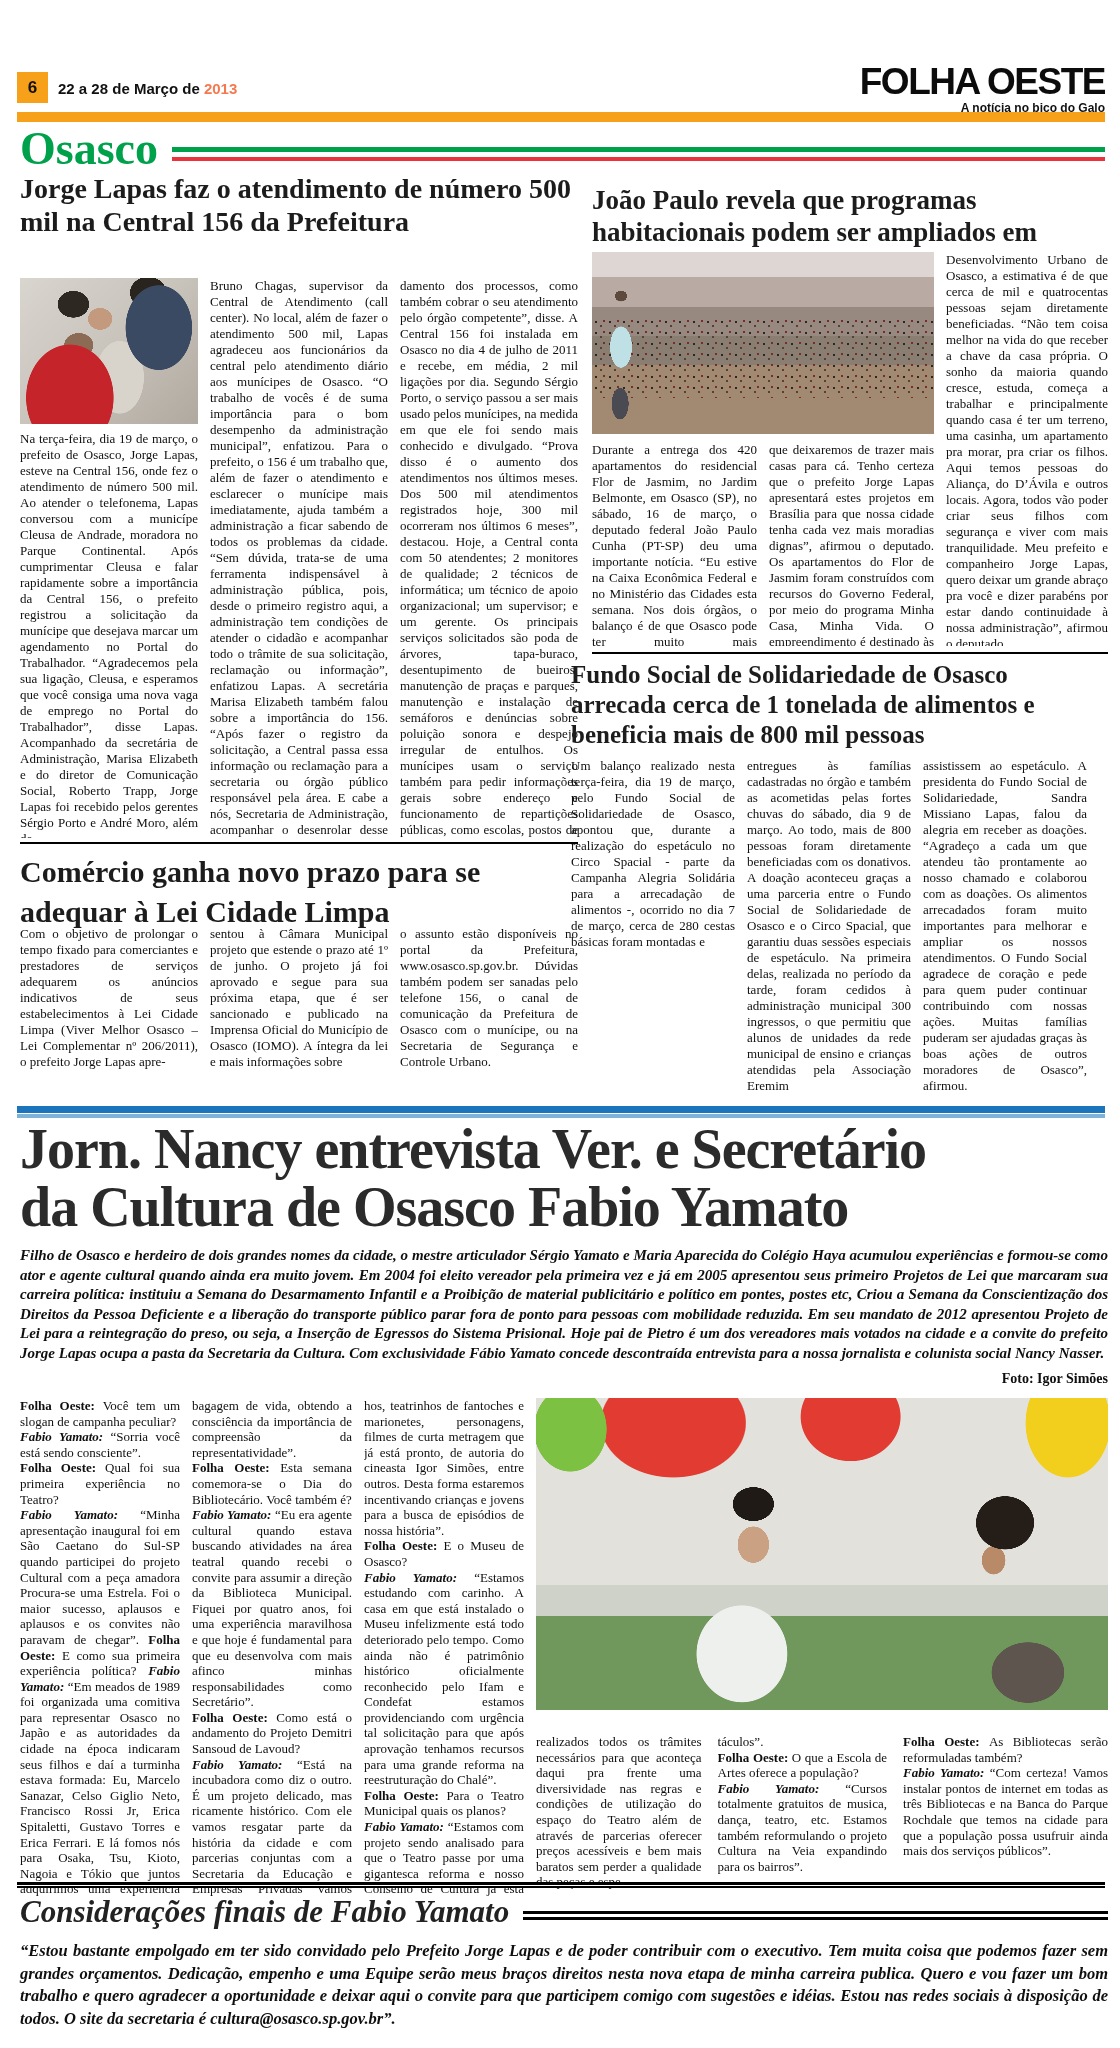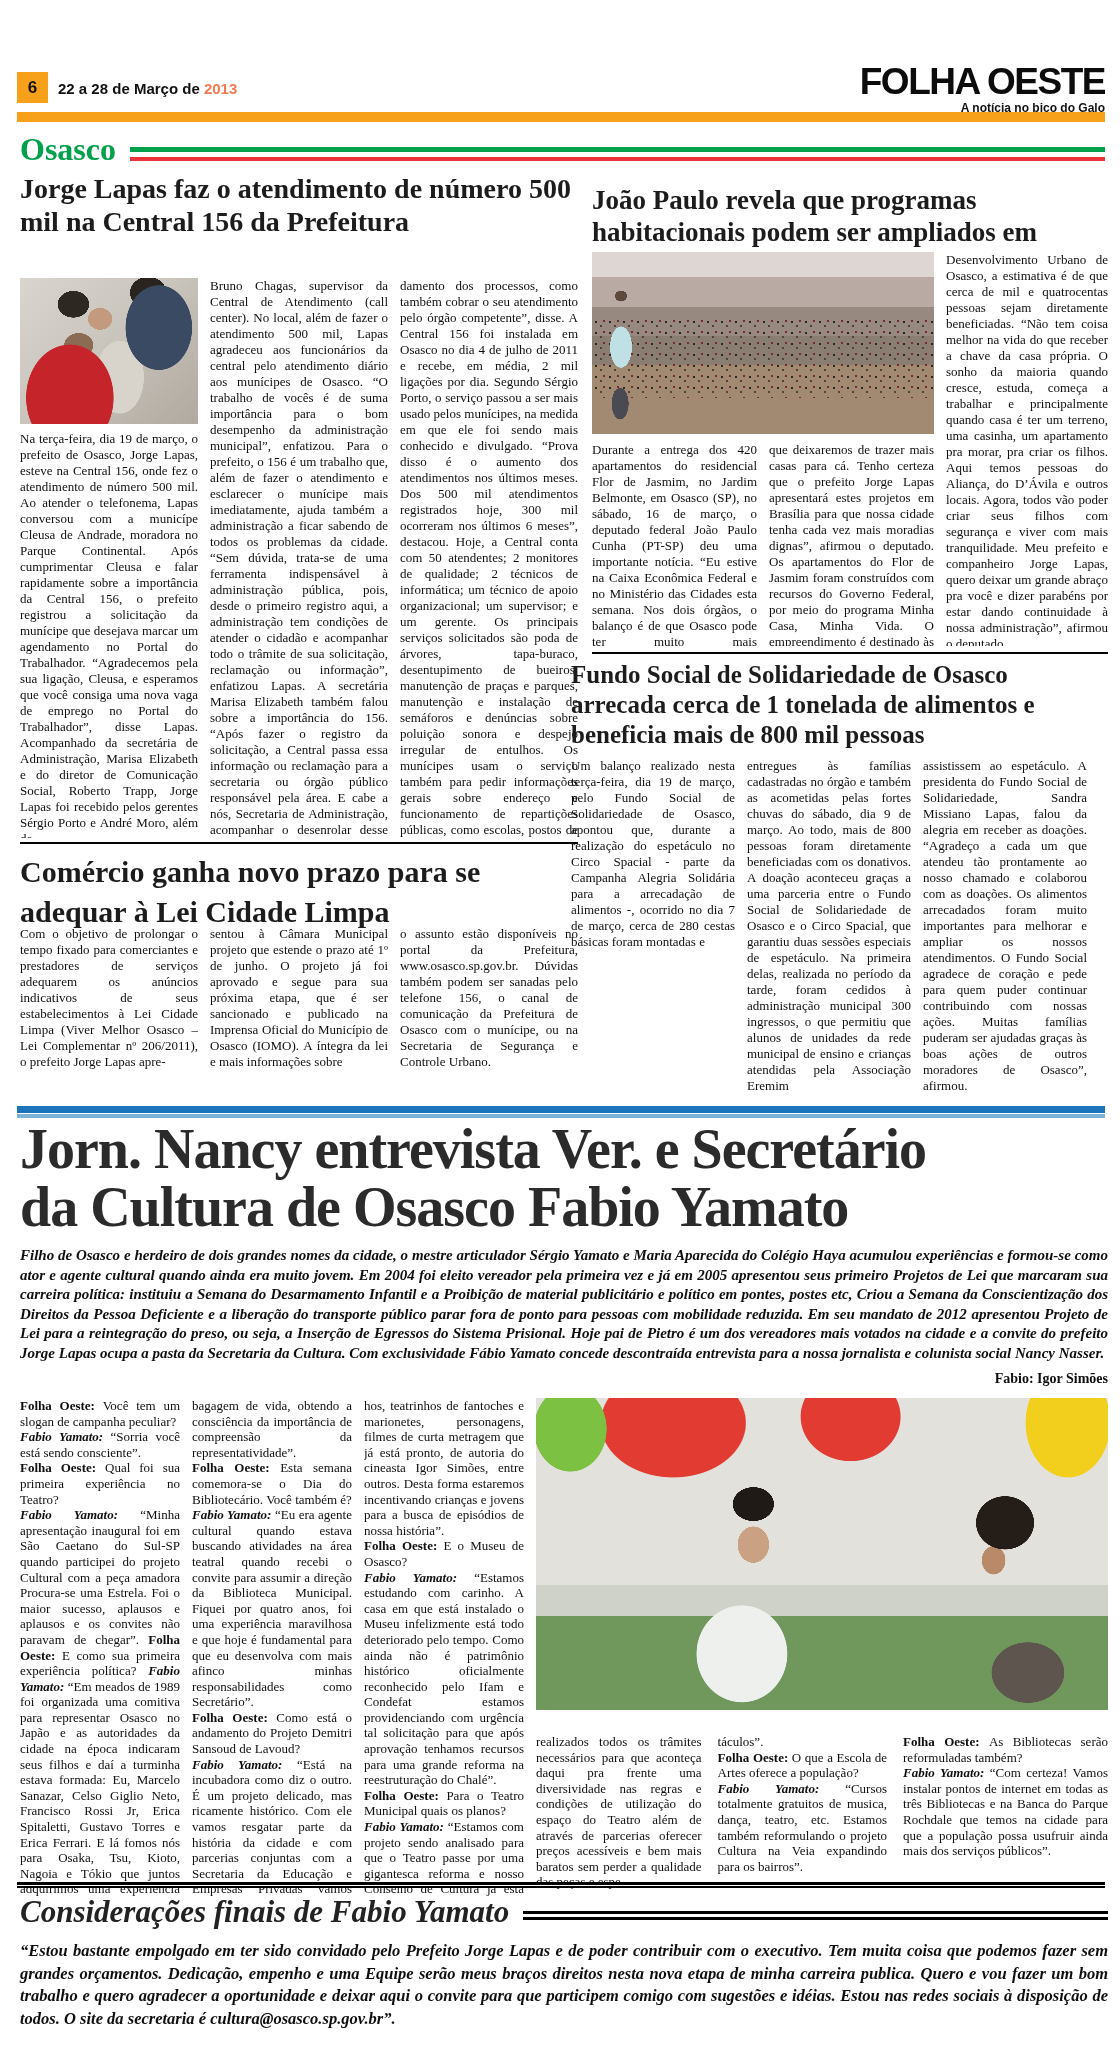--- a/index.html
+++ b/index.html
@@ -12,21 +12,21 @@
            font-family:"Liberation Sans",sans-serif;font-weight:bold;font-size:17px;line-height:31px;text-align:center;color:#111;}
   .date{position:absolute;left:58px;top:80px;font-family:"Liberation Sans",sans-serif;font-weight:bold;font-size:15px;color:#111;}
   .date .year{color:var(--year_orange);}
   .mast{position:absolute;right:15px;top:64px;text-align:right;margin-left:14px;}
   .mast-title{font-family:"Liberation Sans",sans-serif;font-weight:900;font-size:37px;line-height:36px;letter-spacing:-1.5px;color:#0c0c0c;}
   .mast-tag{font-family:"Liberation Sans",sans-serif;font-weight:bold;font-size:12px;color:#111;margin-top:1px;}
   .mast-underline{height:2px;background:#000;margin-top:2px;}
   .orange-bar{position:absolute;left:17px;top:112px;width:1088px;height:10px;background:var(--accent_orange);}
 
   .section-row{position:absolute;left:20px;top:124px;width:1085px;display:flex;align-items:center;}
-  .section-title{font-weight:bold;font-size:32px;color:var(--accent_green);line-height:50px;}
+  .section-title{font-weight:bold;font-size:46px;color:var(--accent_green);line-height:50px;}
   .section-lines{flex:1;margin-left:14px;margin-top:10px;display:flex;flex-direction:column;gap:5px;}
   .ln-green{height:5px;background:var(--accent_green);}
   .ln-red{height:4px;background:var(--accent_red);}
 
   
   .headline{font-weight:bold;color:#1c1c1c;}
   .bodytext{font-size:13px;line-height:16px;text-align:justify;overflow:hidden;}
   .rule{position:absolute;height:2px;background:#000;}
 
   
@@ -205,21 +205,21 @@
 
   <div class="blue-bar" data-interactable="false"></div>
 
   <div id="interview" data-interactable="false">
     <div class="iv-headline" data-interactable="false">
       <div data-interactable="false">Jorn. Nancy entrevista Ver. e Secretário</div>
       <div data-interactable="false">da Cultura de Osasco Fabio Yamato</div>
     </div>
     <div class="iv-intro" data-interactable="false">
       <span data-interactable="false">Filho de Osasco e herdeiro de dois grandes nomes da cidade, o mestre articulador Sérgio Yamato e Maria Aparecida do Colégio Haya acumulou experiências e formou-se como ator e agente cultural quando ainda era muito jovem. Em 2004 foi eleito vereador pela primeira vez e já em 2005 apresentou seus primeiro Projetos de Lei que marcaram sua carreira política: instituiu a Semana do Desarmamento Infantil e a Proibição de material publicitário e político em pontes, postes etc, Criou a Semana da Conscientização dos Direitos da Pessoa Deficiente e a liberação do transporte público parar fora de ponto para pessoas com mobilidade reduzida. Em seu mandato de 2012 apresentou Projeto de Lei para a reintegração do preso, ou seja, a Inserção de Egressos do Sistema Prisional. Hoje pai de Pietro é um dos vereadores mais votados na cidade e a convite do prefeito Jorge Lapas ocupa a pasta da Secretaria da Cultura.  Com exclusividade Fábio Yamato concede descontraída entrevista para a nossa jornalista e colunista social Nancy Nasser.</span>
-      <span class="iv-credit" data-interactable="false">Fabio: Igor Simões</span>
+      <span class="iv-credit" data-interactable="false">Foto: Igor Simões</span>
     </div>
     <div class="iv-body" data-interactable="false">
       <div class="iv-left" data-interactable="false">
         <div class="iv-col" data-interactable="false"><span class="q">Folha Oeste: </span><span>Você tem um slogan de campanha peculiar?</span><br><span class="fy">Fabio Yamato: </span><span>“Sorria você está sendo consciente”.</span><br><span class="q">Folha Oeste: </span><span>Qual foi sua primeira experiência no Teatro?</span><br><span class="fy">Fabio Yamato: </span><span>“Minha apresentação inaugural foi em São Caetano do Sul-SP quando participei do projeto Cultural com a peça amadora Procura-se uma Estrela. Foi o maior sucesso, aplausos e aplausos e os convites não paravam de chegar”. </span><span class="q">Folha Oeste: </span><span>E como sua primeira experiência política? </span><span class="fy">Fabio Yamato: </span><span>“Em meados de 1989 foi organizada uma comitiva para representar Osasco no Japão e as autoridades da cidade na época indicaram seus filhos e daí a turminha estava formada: Eu, Marcelo Sanazar, Celso Giglio Neto, Francisco Rossi Jr, Erica Spitaletti, Gustavo Torres e Erica Ferrari. E lá fomos nós para Osaka, Tsu, Kioto, Nagoia e Tókio que juntos adquirimos uma experiência fantástica e inesquecível, que acrescentou muita sabedoria a nossa</span></div>
         <div class="iv-col" data-interactable="false"><span>bagagem de vida, obtendo a consciência da importância de compreensão da representatividade”.</span><br><span class="q">Folha Oeste: </span><span>Esta semana comemora-se o Dia do Bibliotecário. Você também é?</span><br><span class="fy">Fabio Yamato: </span><span>“Eu era agente cultural quando estava buscando atividades na área teatral quando recebi o convite para assumir a direção da Biblioteca Municipal. Fiquei por quatro anos, foi uma experiência maravilhosa e que hoje é fundamental para que eu desenvolva com mais afinco minhas responsabilidades como Secretário”.</span><br><span class="q">Folha Oeste: </span><span>Como está o andamento do Projeto Demitri Sansoud de Lavoud?</span><br><span class="fy">Fabio Yamato: </span><span>“Está na incubadora como diz o outro. É um projeto delicado, mas ricamente histórico. Com ele vamos resgatar parte da história da cidade e com parcerias conjuntas com a Secretaria da Educação e Empresas Privadas vamos realizar ações conjuntas e diversificadas: peças teatrais, livrinhos, revista em quadrin-</span></div>
         <div class="iv-col" data-interactable="false"><span>hos, teatrinhos de fantoches e marionetes, personagens, filmes de curta metragem que já está pronto, de autoria do cineasta Igor Simões, entre outros. Desta forma estaremos incentivando crianças e jovens para a busca de episódios de nossa história”.</span><br><span class="q">Folha Oeste: </span><span>E o Museu de Osasco?</span><br><span class="fy">Fabio Yamato: </span><span>“Estamos estudando com carinho. A casa em que está instalado o Museu infelizmente está todo deteriorado pelo tempo. Como ainda não é patrimônio histórico oficialmente reconhecido pelo Ifam e Condefat estamos providenciando com urgência tal solicitação para que após aprovação tenhamos recursos para uma grande reforma na reestruturação do Chalé”.</span><br><span class="q">Folha Oeste: </span><span>Para o Teatro Municipal quais os planos?</span><br><span class="fy">Fabio Yamato: </span><span>“Estamos com projeto sendo analisado para que o Teatro passe por uma gigantesca reforma e nosso Conselho de Cultura já está em fase de estudos para que sejam</span></div>
       </div>
       <div class="iv-photo" data-interactable="false"></div>
       <div class="iv-right" data-interactable="false">
         <div class="iv-rcol c4" data-interactable="false"><span>realizados todos os trâmites necessários para que aconteça daqui pra frente uma diversividade nas regras e condições de utilização do espaço do Teatro além de através de parcerias oferecer preços acessíveis e bem mais baratos sem perder a qualidade das peças e espe-</span></div>

